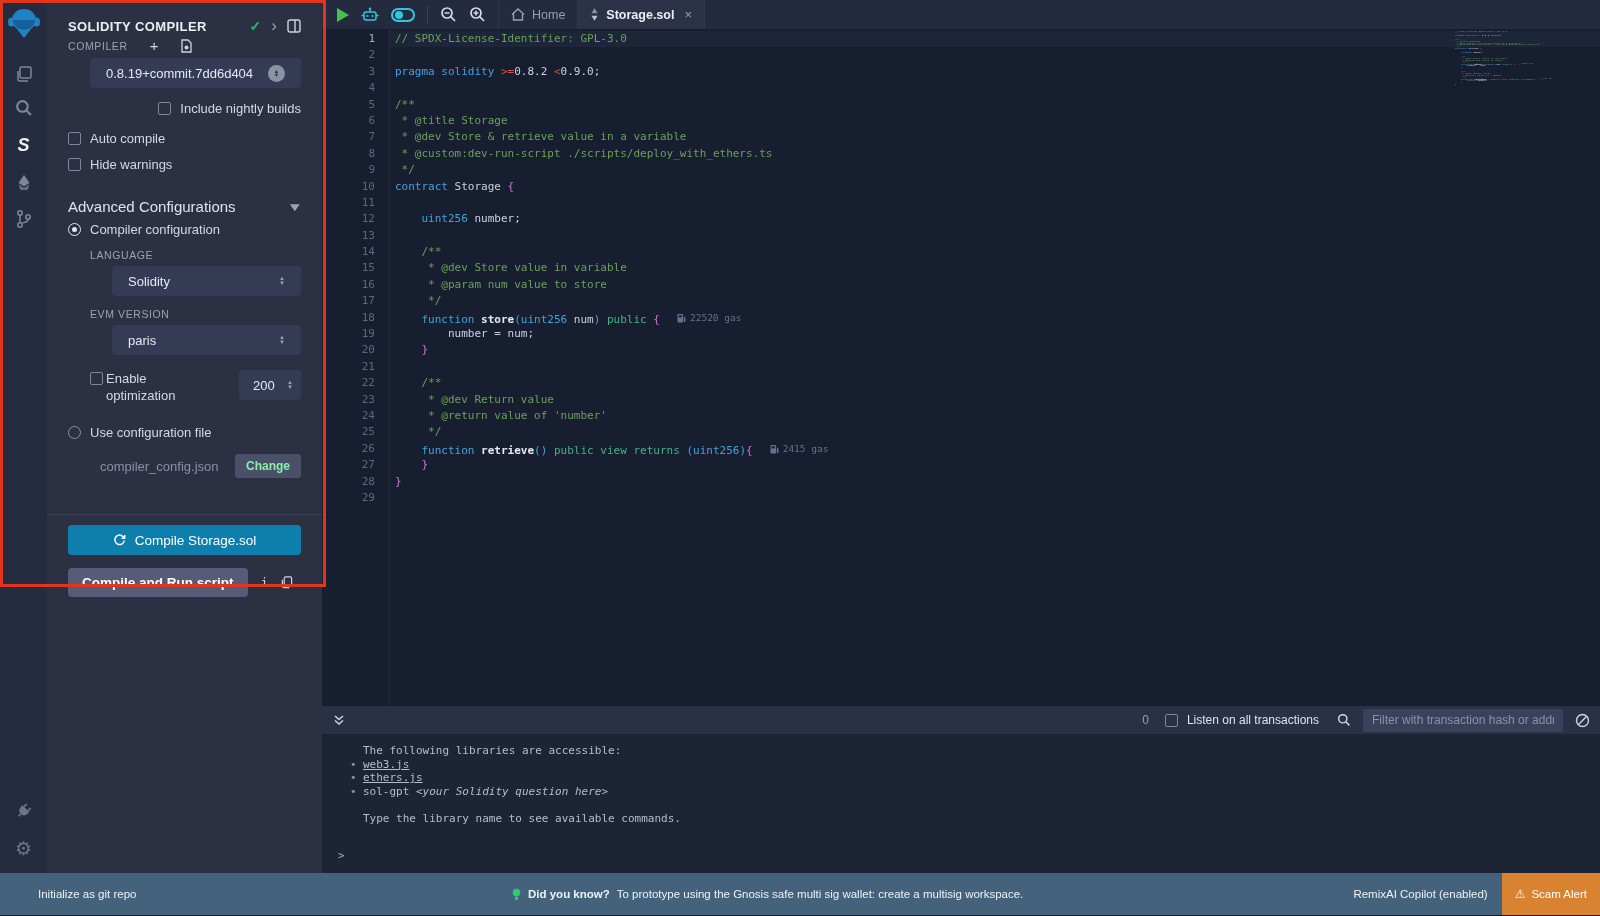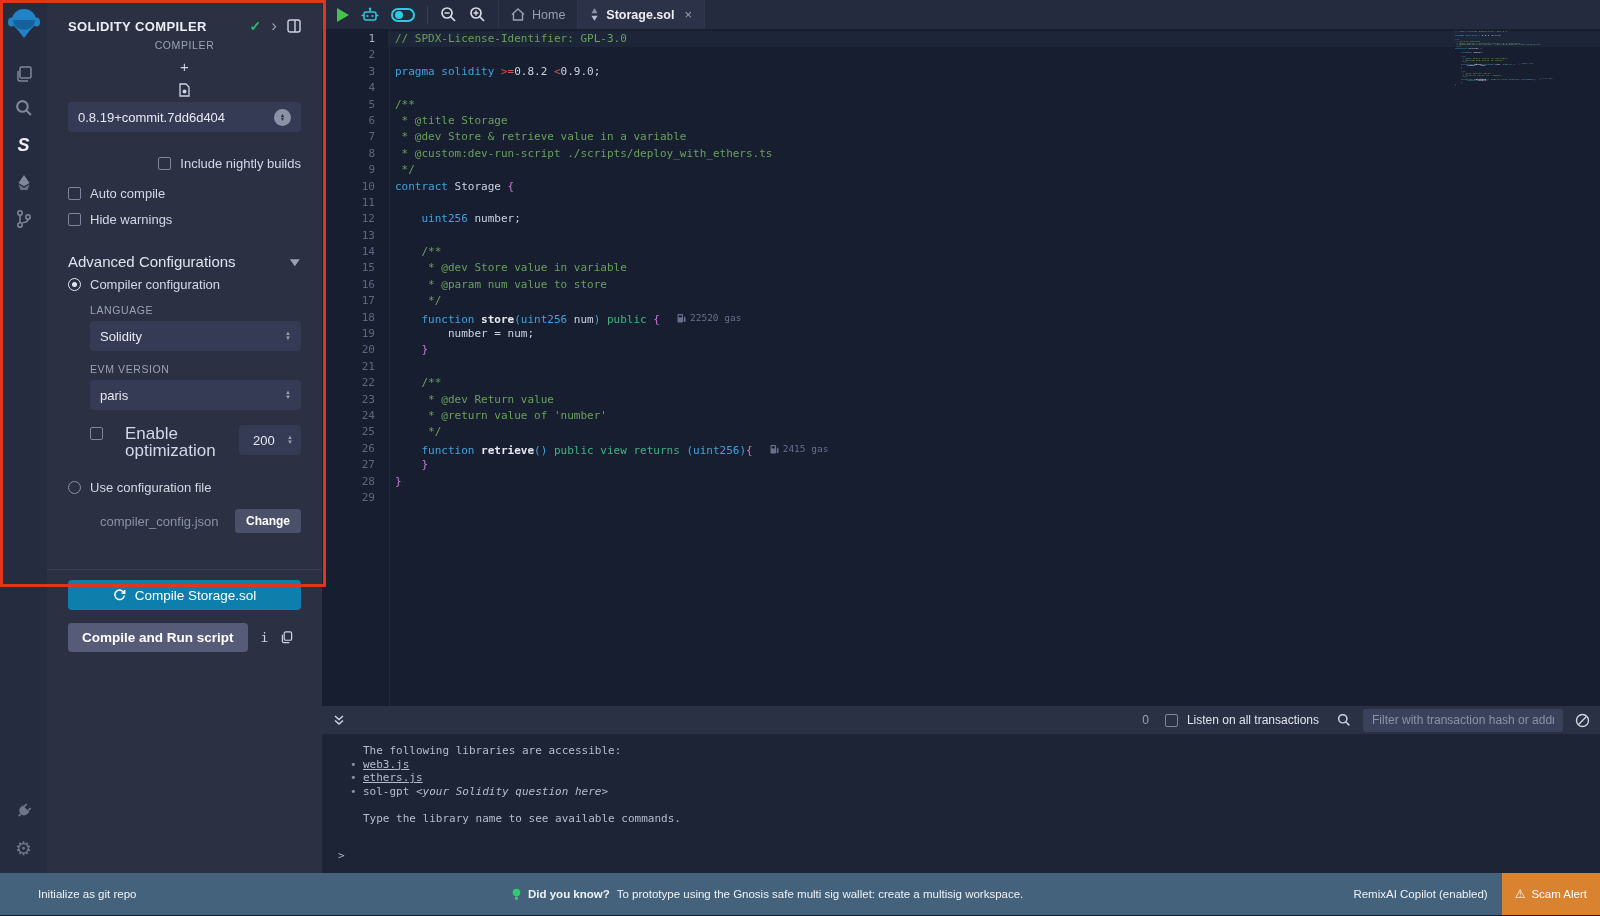--- a/index.html
+++ b/index.html
@@ -17,47 +17,47 @@
   .sol-s { font-weight:700; font-size:18px; color:#eceef4; font-style:italic; }
 
   
   #sidepanel { position:absolute; left:47px; top:0; width:275px; height:873px; background:#2b3143; padding:0 21px; z-index:4; }
   .sp-header { display:flex; align-items:center; padding-top:22px; height:30px; }
   .sp-title { font-size:13px; font-weight:700; letter-spacing:.4px; color:#eceef4; flex:1; }
   .sp-hicon { margin-left:10px; cursor:pointer; display:flex; align-items:center; }
   .check-ok { color:#2bb673; font-weight:700; font-size:14px; }
   .chev-r { color:#9aa0b4; font-size:17px; line-height:12px; }
   .mini-label { font-size:10.5px; letter-spacing:.6px; color:#9aa3b5; }
-  .compiler-row { display:flex; align-items:center; margin-top:9px; gap:10px;flex-direction:column; }
+  .compiler-row { display:flex; align-items:center; margin-top:9px; gap:22px; }
   .plus-ic { color:#cfd4e2; font-size:15px; line-height:12px; cursor:pointer; }
-  .select-box { margin-top:5px; height:30px; background:#353b54; border-radius:4px; display:flex; align-items:center; padding:0 10px; cursor:pointer; }
+  .select-box { margin-top:5px; height:30px; background:#353b54; border-radius:4px; display:flex; align-items:center; padding:0 16px; cursor:pointer;margin-left:22px; }
   .select-box .val { flex:1; font-size:13px; color:#e6e9f2; }
   .updown { display:flex; flex-direction:column; align-items:center; color:#9aa0b4; font-size:6px; line-height:5px; }
   .ver-circle { width:17px; height:17px; border-radius:50%; background:#8c92a6; display:flex; flex-direction:column; align-items:center; justify-content:center; color:#2b3143; font-size:5.5px; line-height:4.5px; }
   .cb { width:13px; height:13px; border:1px solid #7f859b; border-radius:2px; background:transparent; flex:none; cursor:pointer; }
   .cb-row { display:flex; align-items:center; gap:9px; font-size:13px; color:#d4d8e4; }
-  .row-nightly { margin-top:24px; justify-content:flex-end; }
+  .row-nightly { margin-top:13px; justify-content:flex-end; }
   .row-auto { margin-top:15px; } .row-hide { margin-top:11px; }
   .adv-header { margin-top:26px; display:flex; align-items:center; }
   .adv-title { font-size:15px; color:#dfe3ee; flex:1; }
   .chev-d { color:#9aa0b4; font-size:12px; transform:scaleX(1.4); }
   .radio { width:13px; height:13px; border:1px solid #8a90a6; border-radius:50%; flex:none; position:relative; cursor:pointer; }
   .radio.sel { border-color:#e3e6ef; }
   .radio.sel::after { content:""; position:absolute; left:3px; top:3px; width:5px; height:5px; border-radius:50%; background:#e3e6ef; }
   .radio-row { display:flex; align-items:center; gap:9px; font-size:13px; margin-top:7px; }
   .sub { margin-left:22px; }
   .lang-label { display:block; margin-top:12px; }
   .opt-row { display:flex; align-items:flex-start; margin-top:15px; }
-  .opt-label { font-size:17px; line-height:17px; margin-left:22px; width:92px; }
+  .opt-label { font-size:13px; line-height:17px; margin-left:3px; width:92px; }
   .num-input { margin-left:auto; width:62px; height:30px; background:#353b54; border-radius:4px; display:flex; align-items:center; padding:0 8px 0 14px; }
   .num-input input { width:30px; background:none; border:none; color:#e6e9f2; font-size:13px; font-family:"Liberation Sans",sans-serif; }
   .row-usecfg { margin-top:21px; }
   .cfg-row { display:flex; align-items:center; margin-top:14px; margin-left:32px; }
   .cfg-name { font-size:13px; color:#8a90a6; flex:1; }
-  .btn-change { background:#4a5068; border:none; color:#ffffff; font-size:12px; font-weight:700; padding:5px 11px; border-radius:3px; cursor:pointer; font-family:"Liberation Sans",sans-serif; }
+  .btn-change { background:#4a5068; border:none; color:#86efac; font-size:12px; font-weight:700; padding:5px 11px; border-radius:3px; cursor:pointer; font-family:"Liberation Sans",sans-serif; }
   .divider { height:1px; background:#3a4156; margin:36px -21px 0 -21px; }
   .btn-compile { margin-top:10px; width:100%; height:30px; background:#0e7fac; border:none; border-radius:4px; color:#fff; font-size:13.5px; display:flex; align-items:center; justify-content:center; gap:9px; cursor:pointer; font-family:"Liberation Sans",sans-serif; }
   .run-row { display:flex; align-items:center; margin-top:13px; gap:13px; }
   .btn-run { height:29px; background:#565c77; border:none; border-radius:4px; color:#fff; font-size:13.5px; font-weight:700; padding:0 14px; cursor:pointer; font-family:"Liberation Sans",sans-serif; }
   .info-i { color:#cfd4e2; font-family:"DejaVu Sans Mono",monospace; font-size:13px; }
 
   
   #annotation-rect { position:absolute; left:0; top:0; width:326px; height:587px; border:3px solid #e0371c; z-index:40; pointer-events:none; }
 
   

